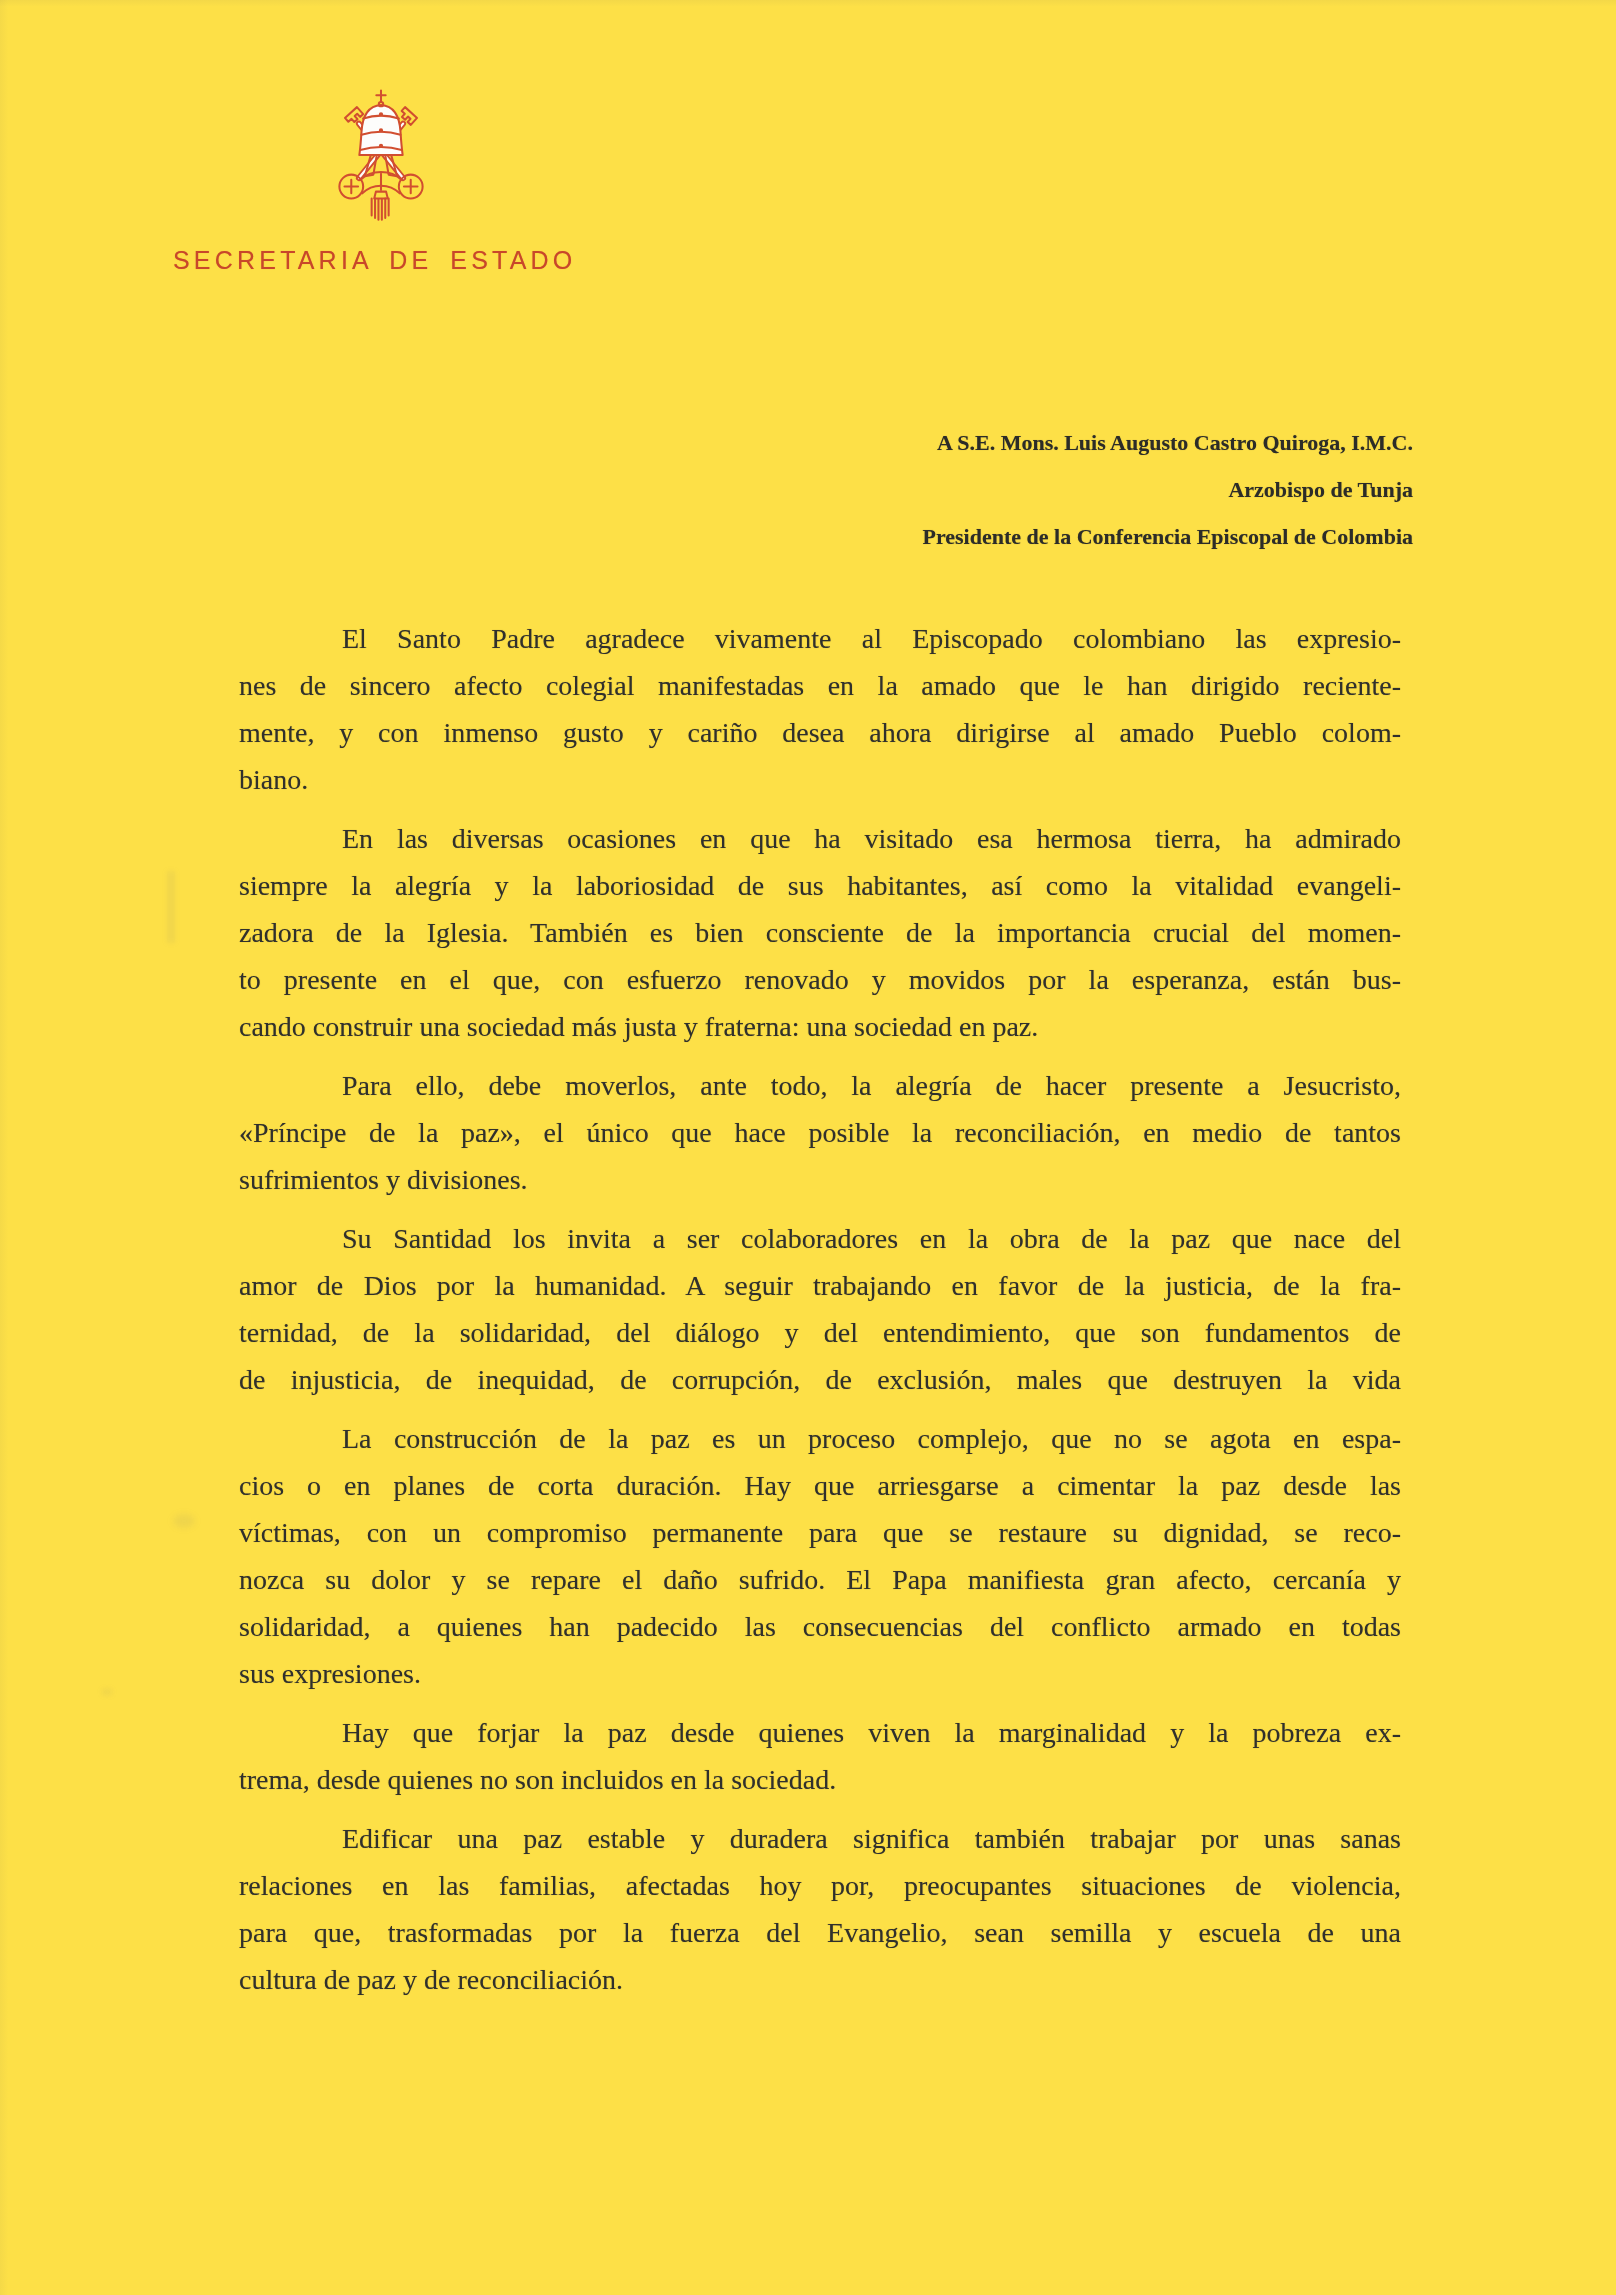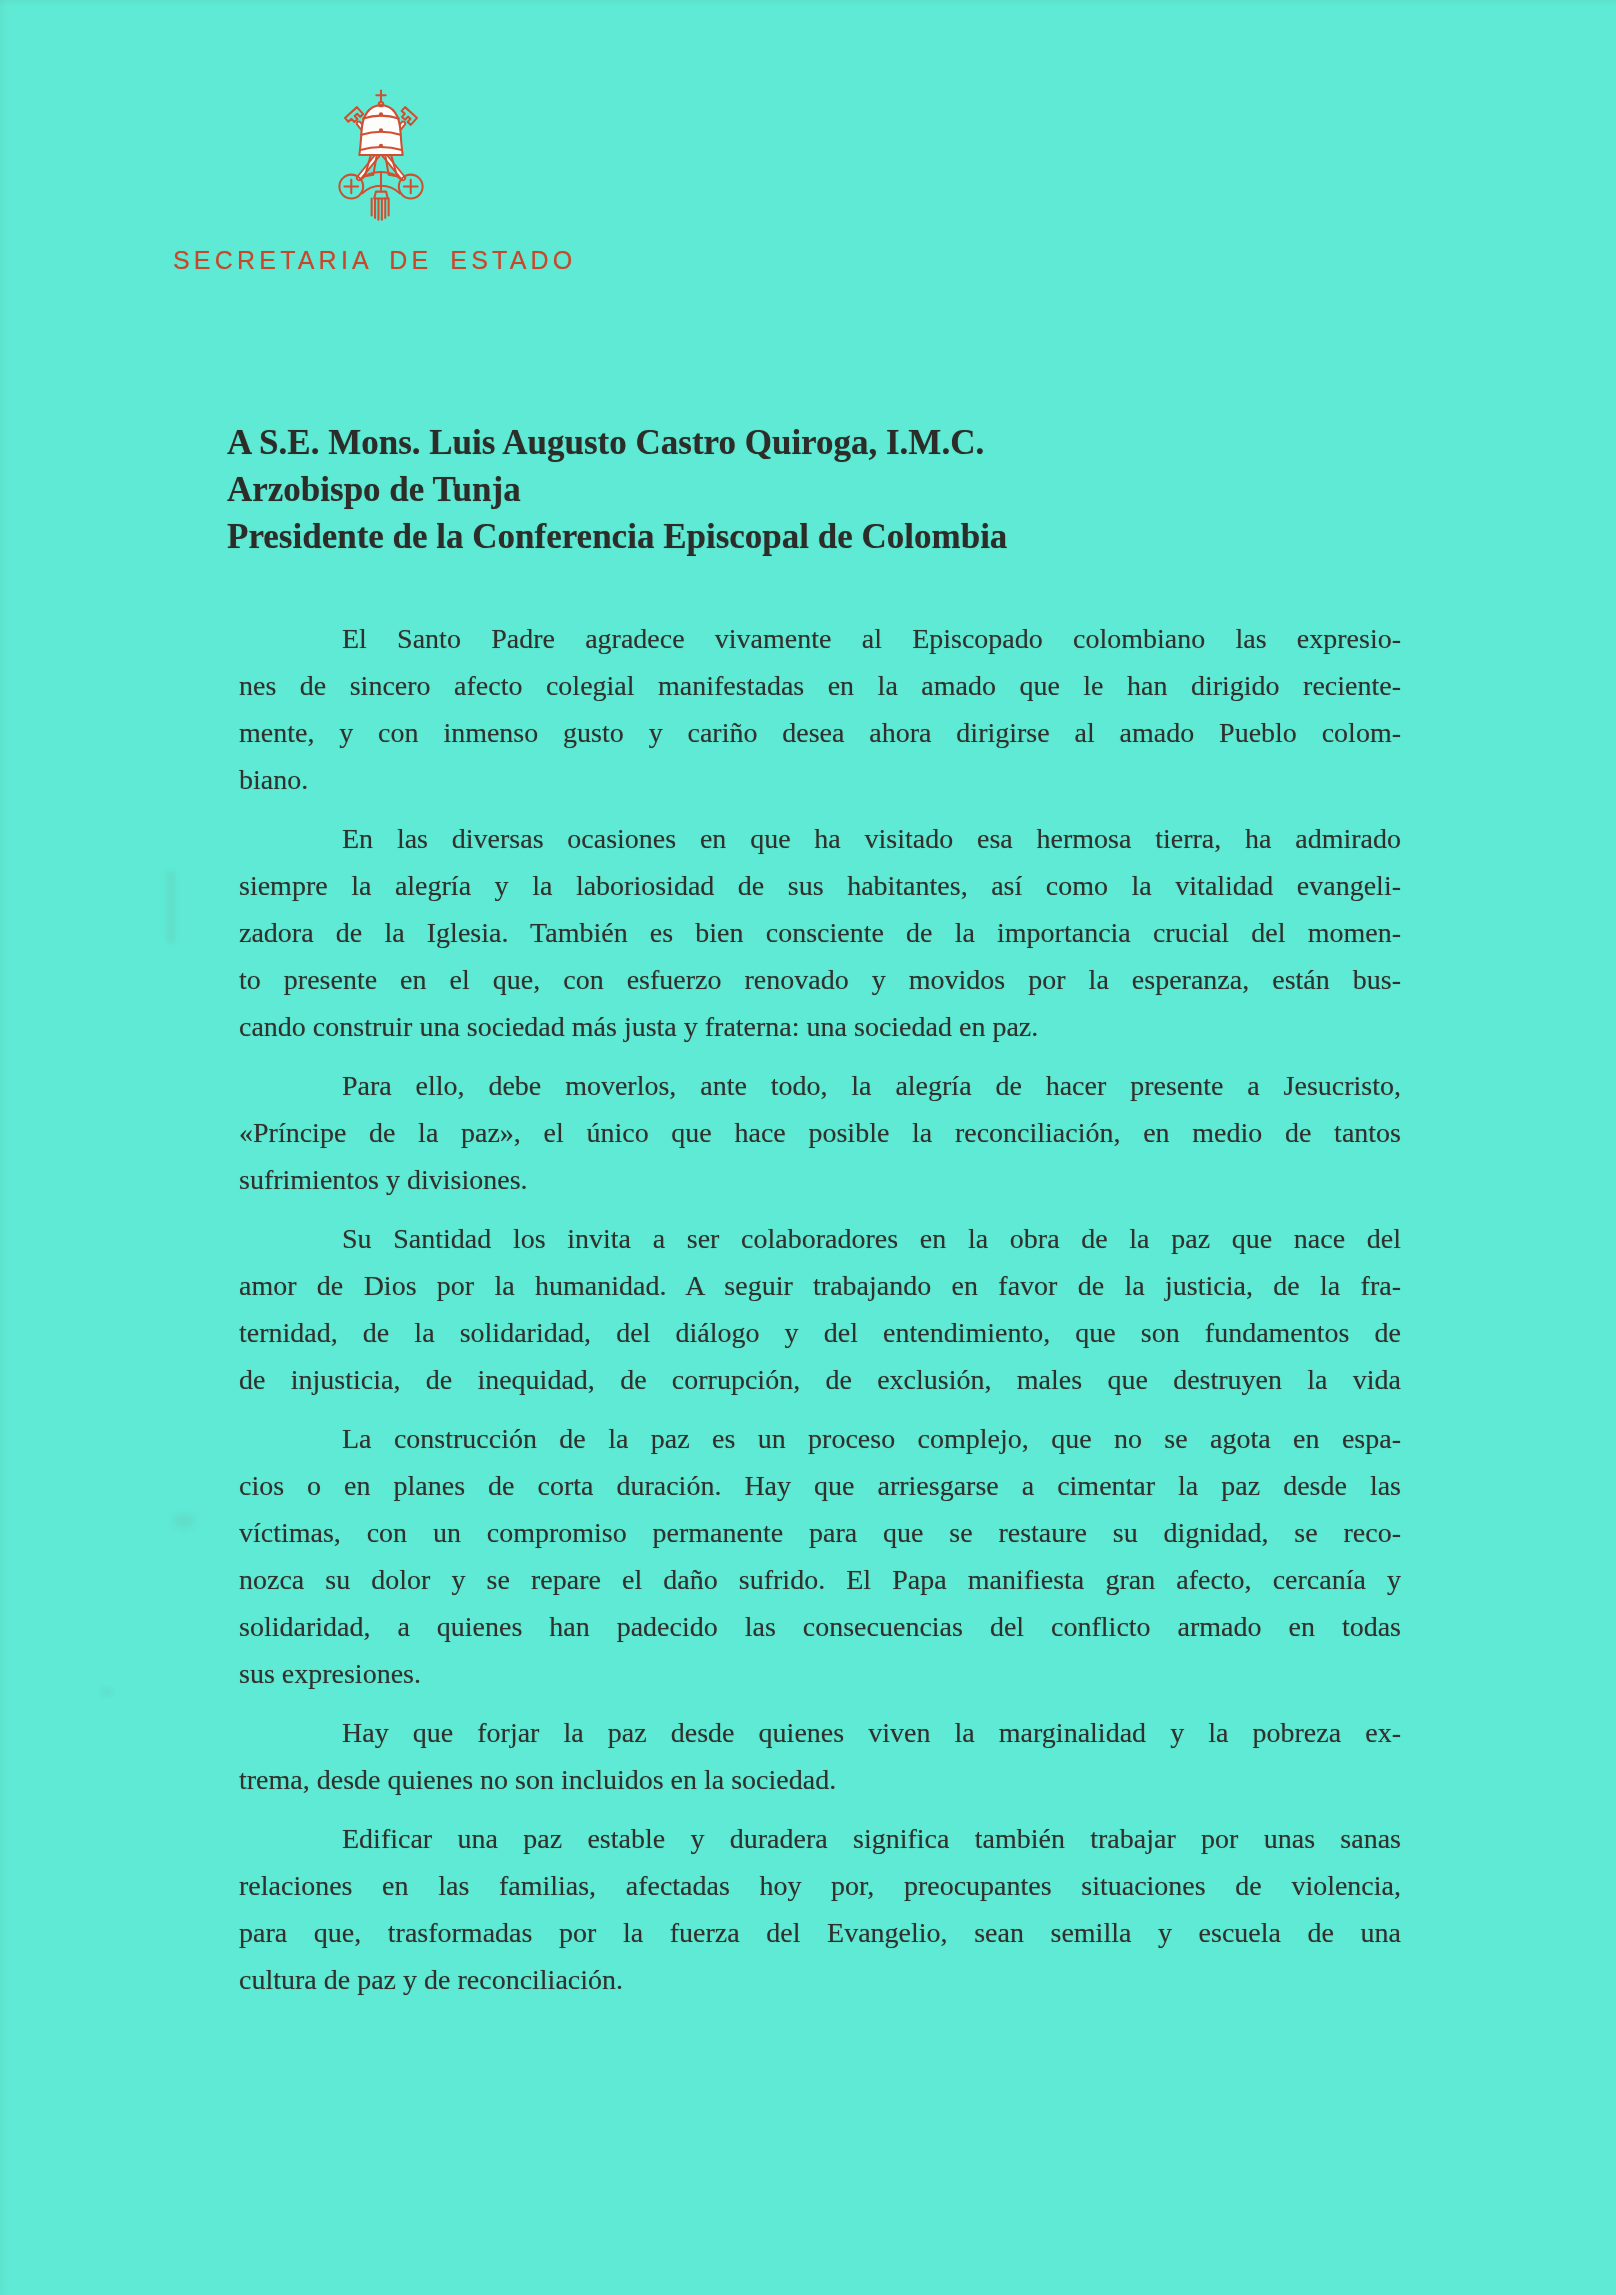--- a/index.html
+++ b/index.html
@@ -3,21 +3,21 @@
 <meta charset="utf-8">
 <style>
   html,body{margin:0;padding:0;}
   body{
     width:1617px;height:2295px;position:relative;
     background:#e9e9e7;
     font-family:"Liberation Serif", serif;
   }
   .page{
     position:absolute;left:0;top:0;width:1617px;height:2295px;
-    background:#5eead4;
+    background:#fde047;
     color:#30302c;
     overflow:hidden;
   }
   
   .page::before{
     content:"";position:absolute;inset:0;pointer-events:none;
     background:
       linear-gradient(to bottom, rgba(90,90,88,0.06), rgba(0,0,0,0) 6.7px),
       linear-gradient(to right, rgba(90,90,88,0.05), rgba(0,0,0,0) 8.4px);
   }
@@ -27,22 +27,22 @@
   .office{
     position:absolute;left:173px;top:246px;
     font-family:"Liberation Sans", sans-serif;
     font-size:25px;letter-spacing:4.2px;word-spacing:6.7px;
     color:#c8472a;
     text-shadow:0 0 0.8px rgba(200,71,42,0.45);
     white-space:nowrap;
   }
   .recipient{
     position:absolute;left:227px;top:419px;width:1186px;
-    text-align:left;font-weight:bold;
-    font-size:35px;line-height:47px;
+    text-align:right;font-weight:bold;
+    font-size:22px;line-height:47px;
     color:#2c2c28;
     text-shadow:0 0 1px rgba(44,44,40,0.38);
   }
   .letter-body{
     position:absolute;left:227px;top:603px;width:1186px;
     font-size:28px;line-height:47px;
     color:#30302c;
     text-shadow:0 0 1px rgba(48,48,44,0.35);
   }
   .paragraph{margin:12px;}

